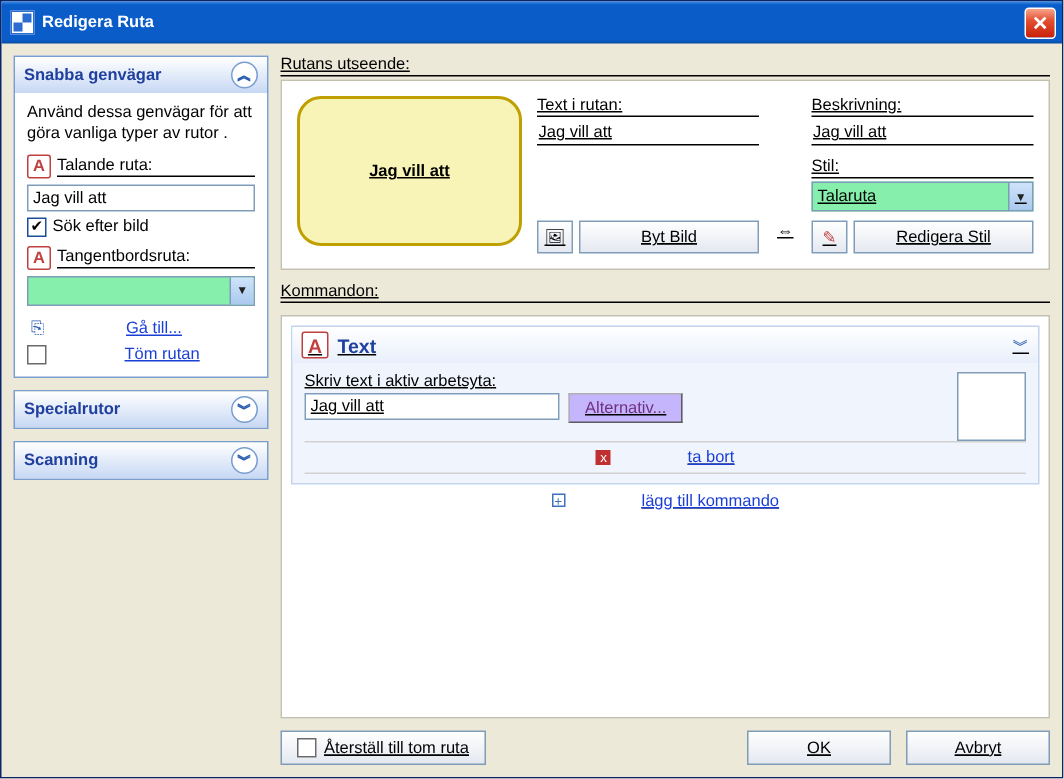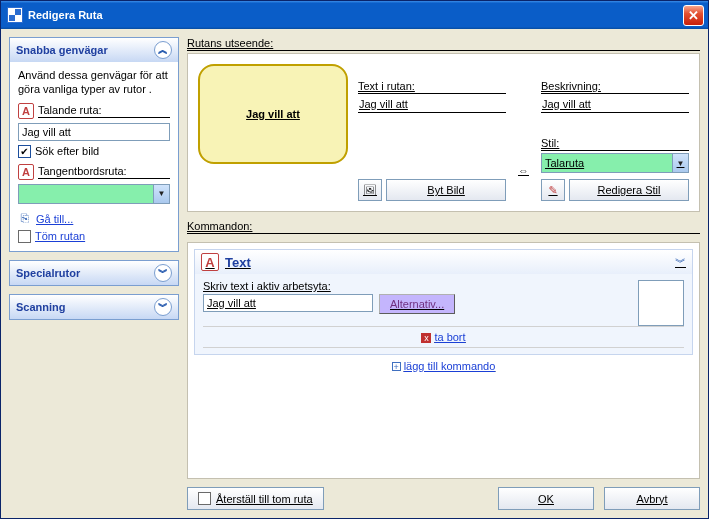--- a/index.html
+++ b/index.html
@@ -23,28 +23,28 @@
   .row { display: flex; align-items: center; gap: 4px; margin-top: 4px; }
   .a-icon { width: 16px; height: 16px; border: 1px solid #c04040; color: #c04040; font-weight: bold; display: inline-flex; align-items: center; justify-content: center; border-radius: 2px; background: #fff; font-size: 11px; }
   .text-input { width: 100%; height: 18px; border: 1px solid #7f9db9; padding: 1px 3px; font-size: 11px; background: #fff; }
   .underline-input { border: none; border-bottom: 1px solid #000; background: transparent; height: 17px; padding: 0 1px; width: 100%; font-size: 11px; }
   .underline-label { border-bottom: 1px solid #000; padding-bottom: 1px; display: block; }
   .combo { width: 100%; height: 20px; border: 1px solid #7f9db9; background: #86efac; display: flex; align-items: center; }
   .combo .combo-val { flex: 1; padding: 0 3px; }
   .combo .combo-btn { width: 16px; height: 100%; background: linear-gradient(to bottom,#cfe3fb,#aac9ee); border-left: 1px solid #7f9db9; display: flex; align-items: center; justify-content: center; font-size: 8px; color: #222; }
   .checkbox { width: 13px; height: 13px; border: 1px solid #1c4e9c; background: #fff; display: inline-flex; align-items: center; justify-content: center; font-size: 10px; color: #000; }
   .smallbox { width: 13px; height: 13px; border: 1px solid #6a6a6a; background: #fff; display: inline-block; }
-  .link { color: #1a3fd6; text-decoration: underline; cursor: pointer; }
+  .link { color: #1a3fd6; text-decoration: underline; cursor: pointer; margin-left: 48px; }
   .link-icon { width: 14px; height: 14px; display: inline-flex; align-items: center; justify-content: center; font-size: 11px; color: #2a5db0; }
   .right-col { flex: 1; display: flex; flex-direction: column; text-decoration: underline; }
   .section-label { margin-bottom: 2px; }
   .appearance-box { border: 1px solid #c4c0b0; background: #fff; padding: 10px; display: flex; gap: 10px; }
   .preview-cell { width: 150px; height: 100px; background: #f8f3b6; border: 2px solid #c0a000; border-radius: 16px; display: flex; align-items: center; justify-content: center; font-weight: bold; font-size: 12px; color: #000; }
   .text-col { flex: 1; display: flex; flex-direction: column; }
-  .text-col .lbl { border-bottom: 1px solid #000; padding-bottom: 1px; margin-bottom: 2px; margin-top: 16px; }
+  .text-col .lbl { border-bottom: 1px solid #000; padding-bottom: 1px; margin-bottom: 2px; }
   .double-arrow { font-size: 11px; margin: 0 2px; align-self: center; position: relative; top: 37px; }
   .btn-row { display: flex; gap: 4px; margin-top: 6px; }
   .icon-btn { width: 24px; height: 22px; border: 1px solid #7f9db9; background: linear-gradient(to bottom,#fff,#e4e8f0); display: flex; align-items: center; justify-content: center; font-size: 10px; cursor: pointer; }
   .wide-btn { flex: 1; height: 22px; border: 1px solid #7f9db9; background: linear-gradient(to bottom,#fff,#e4e8f0); display: flex; align-items: center; justify-content: center; cursor: pointer; text-decoration: underline; }
   .commands-box { border: 1px solid #c4c0b0; background: #fff; margin-top: 6px; flex: 1; padding: 6px; overflow: auto; }
   .cmd-panel { border: 1px solid #c6d5ee; background: #f0f5fd; }
   .cmd-head { background: linear-gradient(to bottom,#fff,#e8effb); display: flex; align-items: center; padding: 3px 6px; gap: 6px; }
   .cmd-head .title { color: #2040a0; font-weight: bold; font-size: 13px; }
   .cmd-head .spacer { flex: 1; }
   .cmd-body { padding: 6px 8px; position: relative; }

